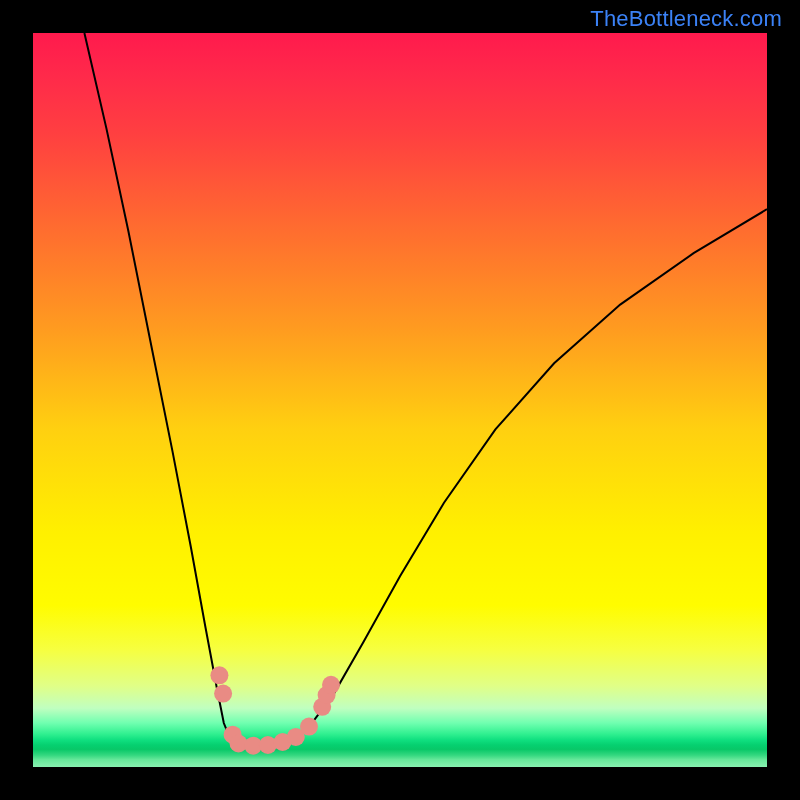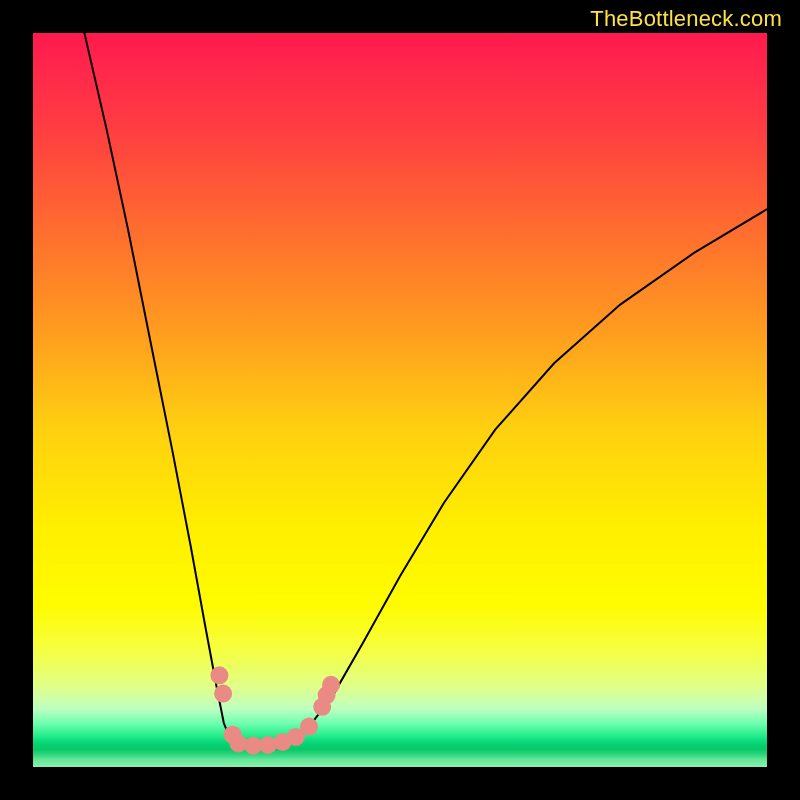--- a/index.html
+++ b/index.html
@@ -50,21 +50,21 @@
       #08c868 97.6%,
       #34d880 98.4%,
       #66e89a 99%,
       #88f0b0 100%
     );
   }
   .watermark {
     position: absolute;
     top: 6px;
     right: 18px;
-    color: #fde047;
+    color: #3b82f6;
     font-size: 22px;
     font-weight: 500;
     letter-spacing: 0.2px;
   }
   svg.curve {
     position: absolute;
     inset: 0;
     width: 734px;
     height: 734px;
   }

